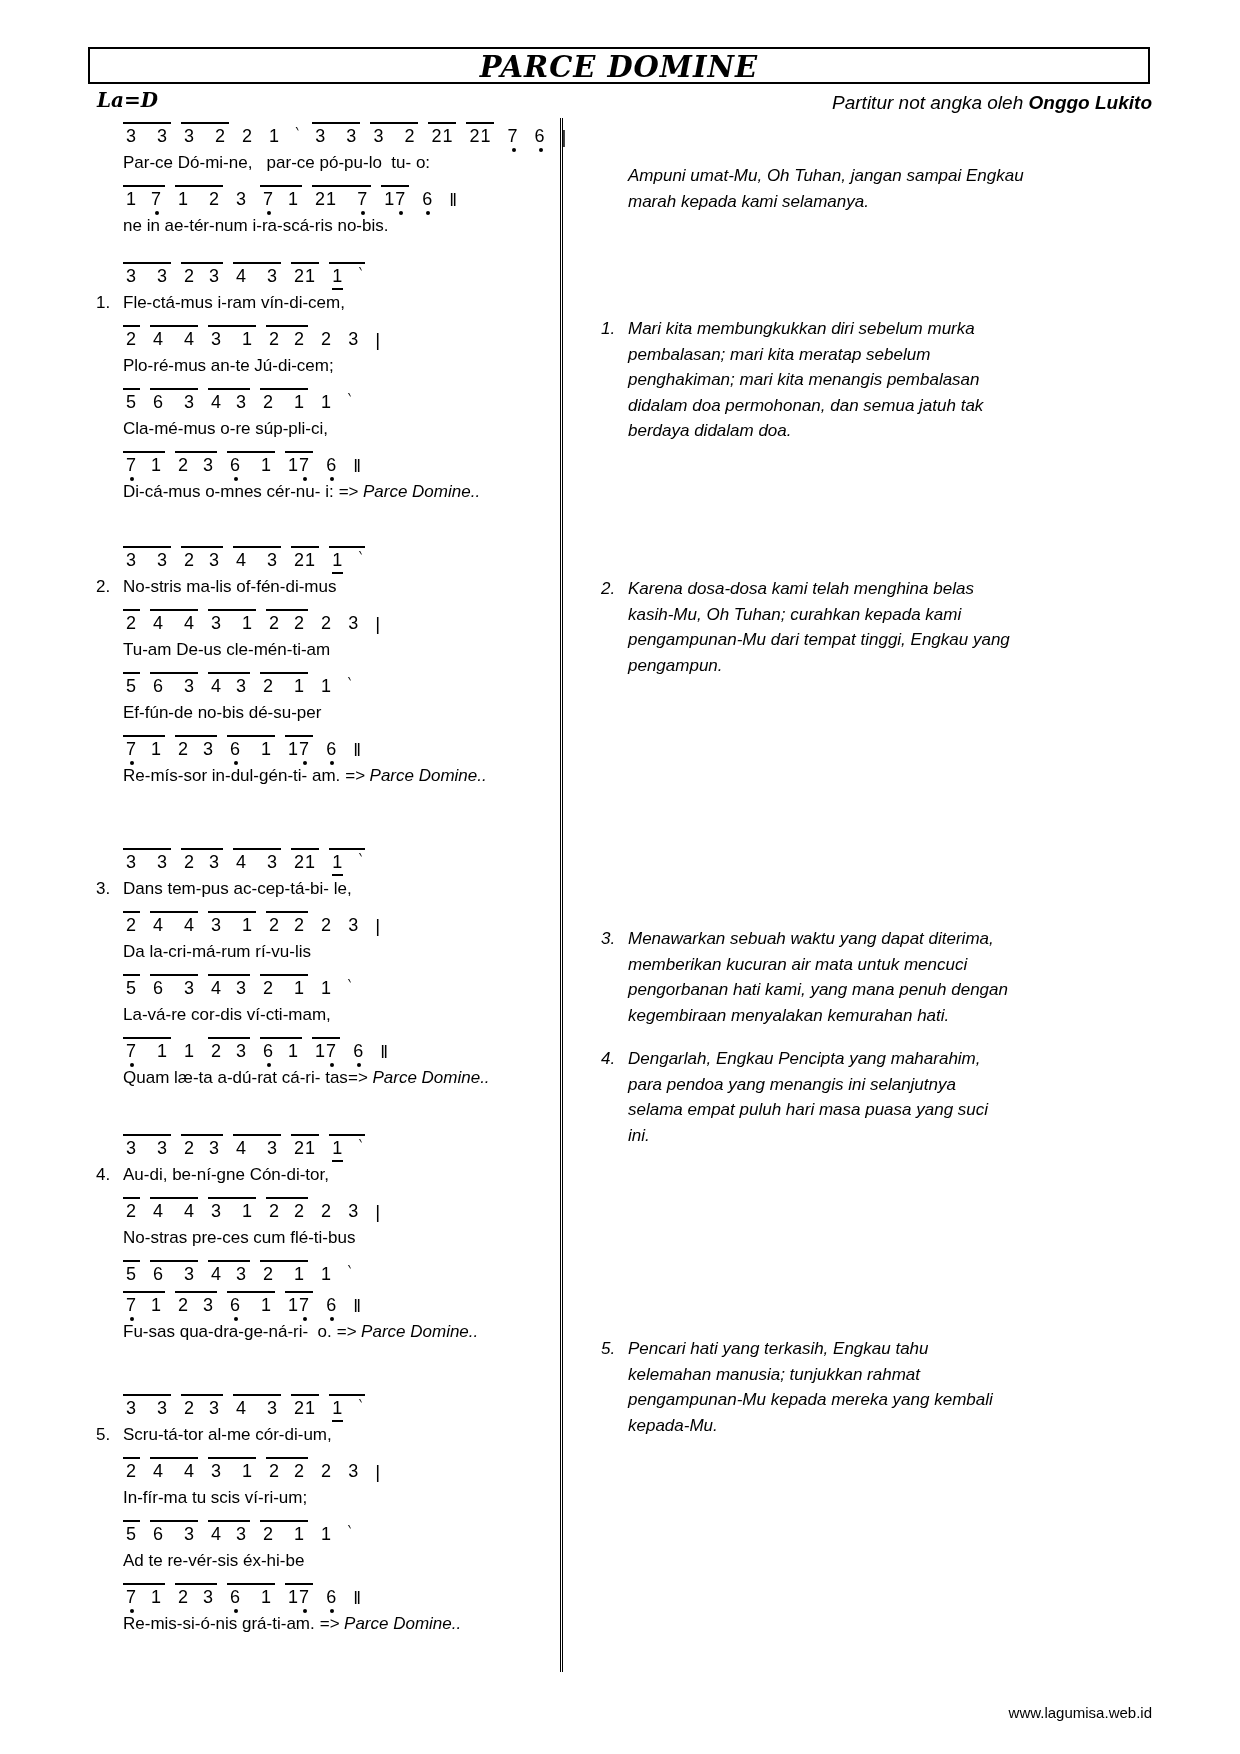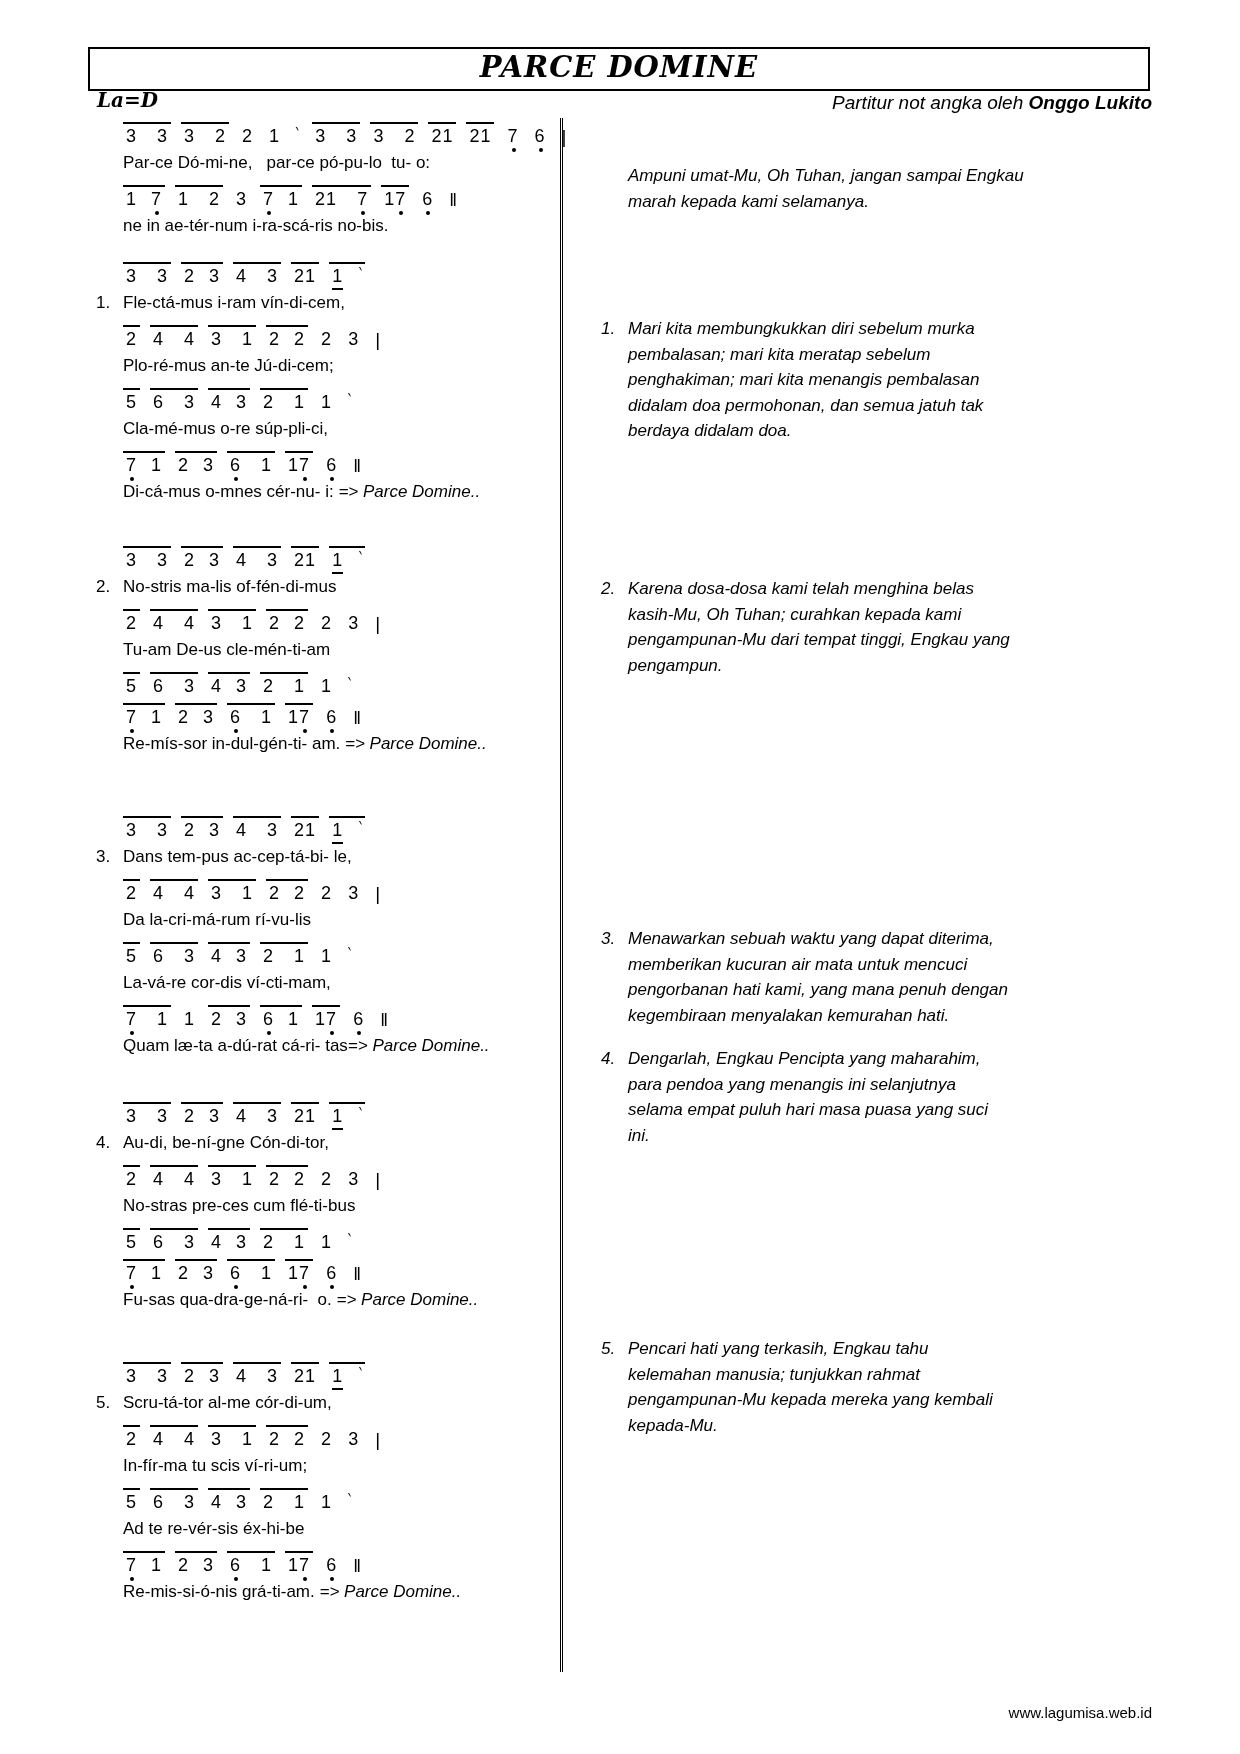--- a/index.html
+++ b/index.html
@@ -2,21 +2,21 @@
 <html><head>
 <meta charset="utf-8">
 <style>
   html,body{margin:0;padding:0;background:#e8e8e8;}
   .page{
     position:relative;width:1240px;height:1754px;margin:0 auto;background:#ffffff;
     font-family:"Liberation Sans",sans-serif;color:#000;overflow:hidden;
   }
   
   .title-box{
-    position:absolute;left:88px;top:47px;width:1062px;height:44px;
+    position:absolute;left:88px;top:47px;width:1062px;height:37px;
     border:2px solid #000;box-sizing:border-box;text-align:center;
   }
   .title-box .ttl{
     font-family:"DejaVu Serif",serif;font-style:italic;font-weight:bold;
     font-size:29px;line-height:36px;letter-spacing:1px;
   }
   .key{
     position:absolute;left:97px;top:88px;
     font-family:"DejaVu Serif",serif;font-style:italic;font-weight:600;font-size:20px;text-align:center;
   }
@@ -92,20 +92,21 @@
         <div class="lyric-line"><span class="ltext">Cla-mé-mus o-re súp-pli-ci,</span></div>
         <div class="note-line"><span class="grp ov"><span class="tok">7<span class="d" style="left: 38%;"></span></span><span class="tok">1</span></span><span class="grp ov"><span class="tok">2</span><span class="tok">3</span></span><span class="grp ov w"><span class="tok">6<span class="d" style="left: 38%;"></span></span><span class="tok">1</span></span><span class="grp ov"><span class="tok">17<span class="d" style="left: 66%;"></span></span></span><span class="grp"><span class="tok">6<span class="d" style="left: 38%;"></span></span></span><span class="grp"><span class="tok bar">‖</span></span></div>
         <div class="lyric-line"><span class="ltext">Di-cá-mus o-mnes cér-nu- i:</span><span class="tail"> =&gt; Parce Domine..</span></div>
       </div>
       <div class="verse-block" style="margin-top: 42px;">
         <div class="note-line"><span class="grp ov w"><span class="tok">3</span><span class="tok">3</span></span><span class="grp ov"><span class="tok">2</span><span class="tok">3</span></span><span class="grp ov w"><span class="tok">4</span><span class="tok">3</span></span><span class="grp ov"><span class="tok">21</span></span><span class="grp ov"><span class="tok ul">1</span><span class="br">‵</span></span></div>
         <div class="lyric-line"><span class="vnum">2.</span><span class="ltext">No-stris ma-lis of-fén-di-mus</span></div>
         <div class="note-line"><span class="grp ov"><span class="tok">2</span></span><span class="grp ov w"><span class="tok">4</span><span class="tok">4</span></span><span class="grp ov w"><span class="tok">3</span><span class="tok">1</span></span><span class="grp ov"><span class="tok">2</span><span class="tok">2</span></span><span class="grp"><span class="tok">2</span></span><span class="grp"><span class="tok">3</span></span><span class="grp"><span class="tok bar">|</span></span></div>
         <div class="lyric-line"><span class="ltext">Tu-am De-us cle-mén-ti-am</span></div>
         <div class="note-line"><span class="grp ov"><span class="tok">5</span></span><span class="grp ov w"><span class="tok">6</span><span class="tok">3</span></span><span class="grp ov"><span class="tok">4</span><span class="tok">3</span></span><span class="grp ov w"><span class="tok">2</span><span class="tok">1</span></span><span class="grp"><span class="tok">1</span><span class="br">‵</span></span></div>
+        <div class="lyric-line"><span class="ltext">Ef-fún-de no-bis dé-su-per</span></div>
         <div class="note-line"><span class="grp ov"><span class="tok">7<span class="d" style="left: 38%;"></span></span><span class="tok">1</span></span><span class="grp ov"><span class="tok">2</span><span class="tok">3</span></span><span class="grp ov w"><span class="tok">6<span class="d" style="left: 38%;"></span></span><span class="tok">1</span></span><span class="grp ov"><span class="tok">17<span class="d" style="left: 66%;"></span></span></span><span class="grp"><span class="tok">6<span class="d" style="left: 38%;"></span></span></span><span class="grp"><span class="tok bar">‖</span></span></div>
         <div class="lyric-line"><span class="ltext">Re-mís-sor in-dul-gén-ti- am.</span><span class="tail"> =&gt; Parce Domine..</span></div>
       </div>
       <div class="verse-block" style="margin-top: 60px;">
         <div class="note-line"><span class="grp ov w"><span class="tok">3</span><span class="tok">3</span></span><span class="grp ov"><span class="tok">2</span><span class="tok">3</span></span><span class="grp ov w"><span class="tok">4</span><span class="tok">3</span></span><span class="grp ov"><span class="tok">21</span></span><span class="grp ov"><span class="tok ul">1</span><span class="br">‵</span></span></div>
         <div class="lyric-line"><span class="vnum">3.</span><span class="ltext">Dans tem-pus ac-cep-tá-bi- le,</span></div>
         <div class="note-line"><span class="grp ov"><span class="tok">2</span></span><span class="grp ov w"><span class="tok">4</span><span class="tok">4</span></span><span class="grp ov w"><span class="tok">3</span><span class="tok">1</span></span><span class="grp ov"><span class="tok">2</span><span class="tok">2</span></span><span class="grp"><span class="tok">2</span></span><span class="grp"><span class="tok">3</span></span><span class="grp"><span class="tok bar">|</span></span></div>
         <div class="lyric-line"><span class="ltext">Da la-cri-má-rum rí-vu-lis</span></div>
         <div class="note-line"><span class="grp ov"><span class="tok">5</span></span><span class="grp ov w"><span class="tok">6</span><span class="tok">3</span></span><span class="grp ov"><span class="tok">4</span><span class="tok">3</span></span><span class="grp ov w"><span class="tok">2</span><span class="tok">1</span></span><span class="grp"><span class="tok">1</span><span class="br">‵</span></span></div>
         <div class="lyric-line"><span class="ltext">La-vá-re cor-dis ví-cti-mam,</span></div>

